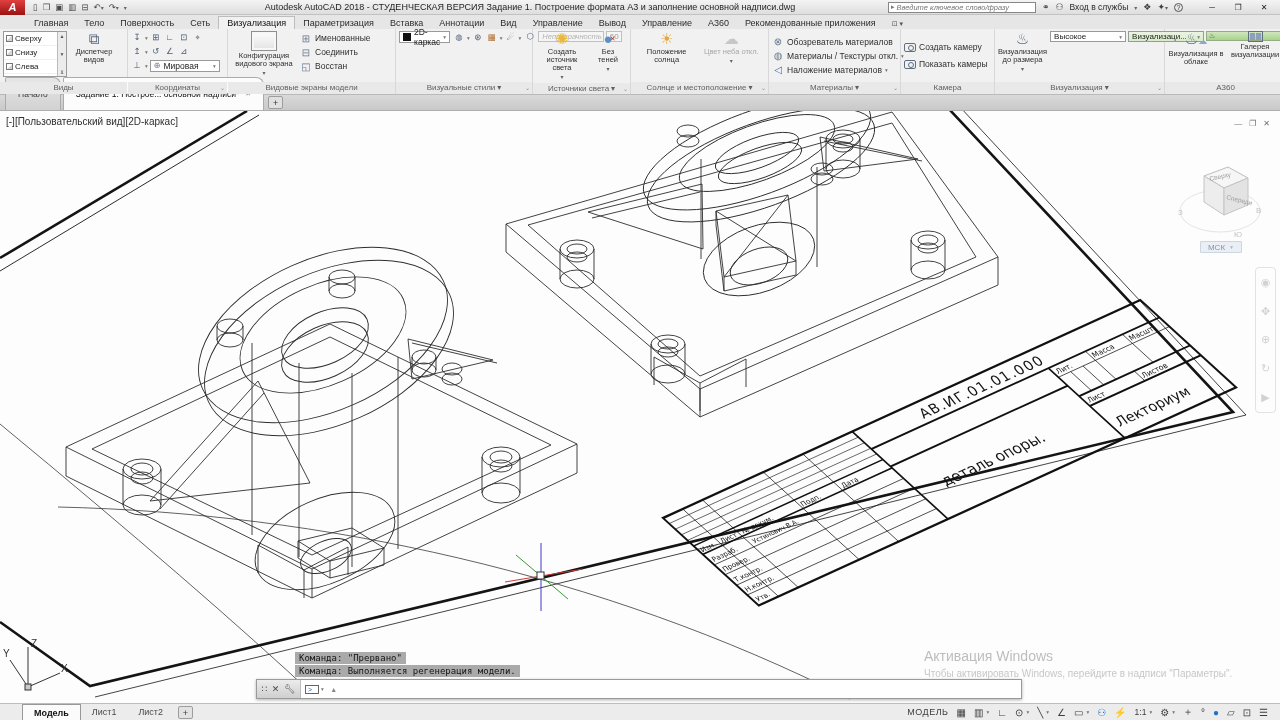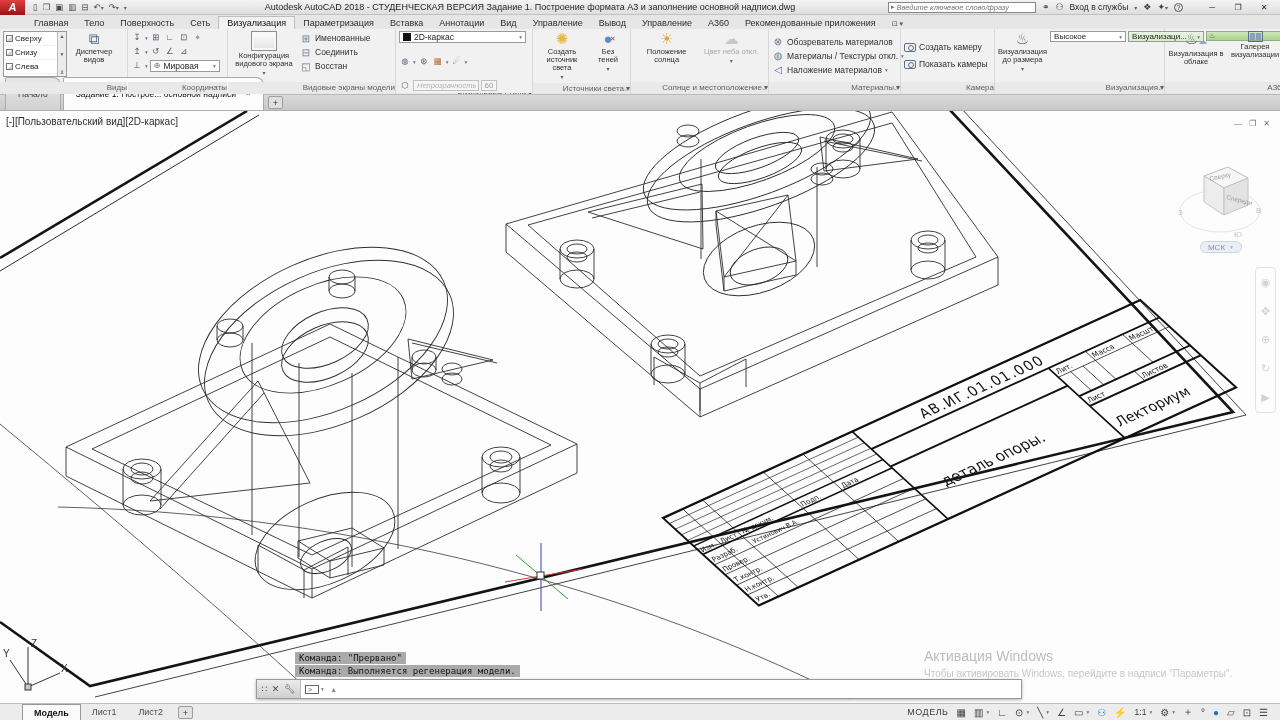--- a/index.html
+++ b/index.html
@@ -20,21 +20,21 @@
   .winbtn{width:26px;text-align:center;font-size:8px;color:#222}
   
   .ribbontabs{height:14px;background:#e6e6e6;display:flex;align-items:flex-end;padding-left:26px;font-size:9px;color:#2c2c2c}
   .rtab{padding:1px 8px 1px;white-space:nowrap}
   .rtab.active{background:#f1f1f1;border:1px solid #bdbdbd;border-bottom:0;color:#111}
   .rtab-extra{font-size:7px;color:#555;margin-left:8px;padding-bottom:1px}
   
   .ribbon{height:66px;background:#f1f1f1;border-bottom:1px solid #b9b9b9;display:flex}
   .rp{border-right:1px solid #d8d8d8;display:flex;flex-direction:column;flex:none}
   .rpbody{flex:1;padding:2px 3px;display:flex;gap:3px;align-items:flex-start}
-  .rpl{height:12px;font-size:8px;color:#5f5f5f;text-align:center;line-height:12px;background:#e9e9e9;white-space:nowrap;overflow:hidden;display:flex;align-items:center;justify-content:flex-end;gap:2px}
+  .rpl{height:12px;font-size:8px;color:#5f5f5f;text-align:center;line-height:12px;background:#e9e9e9;white-space:nowrap;overflow:hidden;display:flex;align-items:center;justify-content:center;gap:2px}
   .rpl .xarr{font-size:6px;color:#8a8a8a;position:absolute;right:2px}
   .rpl{position:relative}
   .listbox{width:64px;height:46px;border:1px solid #9a9a9a;background:#fff;font-size:8px;color:#222;display:flex}
   .lbcol{flex:1}
   .lbrow{height:14px;display:flex;align-items:center;gap:2px;padding-left:2px;border-bottom:1px solid #f0f0f0}
   .cubei{width:7px;height:7px;border:1px solid #777;background:linear-gradient(135deg,#fff 50%,#d5d5d5 50%);flex:none}
   .lbscroll{width:9px;border-left:1px solid #bbb;background:#ececec;display:flex;flex-direction:column;align-items:center;justify-content:space-between;font-size:5px;color:#555;padding:1px 0}
   .bb{display:flex;flex-direction:column;align-items:center;text-align:center;font-size:7.5px;line-height:8px;color:#2f2f2f;gap:1px}
   .bbico{font-size:15px;line-height:16px;color:#5d6f83}
   .tiny-dd{font-size:6px;color:#666}
@@ -68,21 +68,21 @@
   .filetabs{height:16px;background:linear-gradient(#d9d9d9,#c9c9c9);display:flex;align-items:flex-end;padding-left:5px;gap:2px;border-bottom:1px solid #aeaeae}
   .ftab{height:15px;padding:16px 12px;font-size:8.5px;line-height:14px;color:#3c3c3c;background:linear-gradient(#e6e6e6,#d2d2d2);border:1px solid #ababab;border-bottom:0;border-radius:2px 8px 0 0;display:flex;align-items:center;gap:6px;white-space:nowrap}
   .ftab.active{background:#fcfcfc;color:#111}
   .ftclose{font-size:7px;color:#8a8a8a}
   .fplus{width:15px;height:13px;border:1px solid #9d9d9d;background:#e0e0e0;font-size:9px;text-align:center;line-height:12px;border-radius:2px;margin-left:2px;margin-bottom:1px;color:#333}
   
   .canvas{position:relative;height:592px;background:#fdfdfd;overflow:hidden}
   .vplabel{position:absolute;left:6px;top:5px;font-size:10px;color:#2e2e2e}
   .vpctrl{position:absolute;right:10px;top:8px;display:flex;gap:7px;color:#6f6f6f;font-size:8px}
   .viewcube{position:absolute;right:16px;top:38px}
-  .wcspill{position:absolute;right:38px;top:130px;background:#eaeff5;border:1px solid #ccd6e0;border-radius:6px;font-size:8px;color:#8595a8;padding:0 7px;height:12px;line-height:11px;display:flex;gap:4px;align-items:center}
+  .wcspill{position:absolute;right:38px;top:130px;background:#eaeff5;border:1px solid #ccd6e0;border-radius:1px;font-size:8px;color:#8595a8;padding:0 7px;height:12px;line-height:11px;display:flex;gap:4px;align-items:center}
   .navbar{position:absolute;right:4px;top:156px;width:21px;height:146px;background:rgba(253,253,253,.8);border:1px solid #e2e2e2;border-radius:4px;display:flex;flex-direction:column;align-items:center;justify-content:space-around;color:#d2d2d2;font-size:11px}
   .cmdwrap{position:absolute;left:295px;top:541px}
   .cmdrow{background:rgba(158,158,158,.88);color:#141414;font-family:"DejaVu Sans Mono",monospace;font-size:9px;line-height:12px;padding:0 4px;margin-bottom:1px;width:max-content}
   .cmdbar{position:absolute;left:256px;top:568px;width:766px;height:20px;display:flex;align-items:center;border:1px solid #9a9a9a;background:#fff;box-shadow:0 1px 3px rgba(0,0,0,.3)}
   .cmdgrip{width:44px;height:100%;background:linear-gradient(#ececec,#cfcfcf);display:flex;align-items:center;justify-content:space-evenly;color:#4c4c4c;font-size:9px;border-right:1px solid #bdbdbd}
   .cmdchevron{display:flex;align-items:center;gap:2px;padding:0 4px;color:#3b3b3b;font-size:9px}
   .cmdbar input{flex:1;border:0;outline:0;font-style:italic;font-size:9.5px;color:#9a9a9a;font-family:"Liberation Sans",sans-serif}
   .cmdup{width:12px;text-align:center;color:#8a8a8a;font-size:7px}
   .watermark{position:absolute;left:924px;top:537px;color:#bdbdbd;pointer-events:none}
   .wm1{font-size:14px;font-weight:400}
@@ -242,21 +242,21 @@
             <span>Восстан</span>
           </div>
       </div>
     </div>
     <div class="rpl">
         <span>Видовые экраны модели</span>
       </div>
   </div>
 
   <div class="rp" style="width:137px">
-    <div class="rpbody" style="flex-direction:column;gap:12px">
+    <div class="rpbody" style="flex-direction:row;gap:3px">
       <div class="selbox" style="width:127px">
         <span class="blkico"></span>
         <span style="flex:1">2D-каркас</span>
         <span class="ddv">▾</span>
       </div>
       <div class="mbrow">
         <span class="mb">◍</span>
           <span class="ddv">▾</span>
         <span class="mb">⊛</span>
         <span class="mb" style="color:#b06a2c">▦</span>

